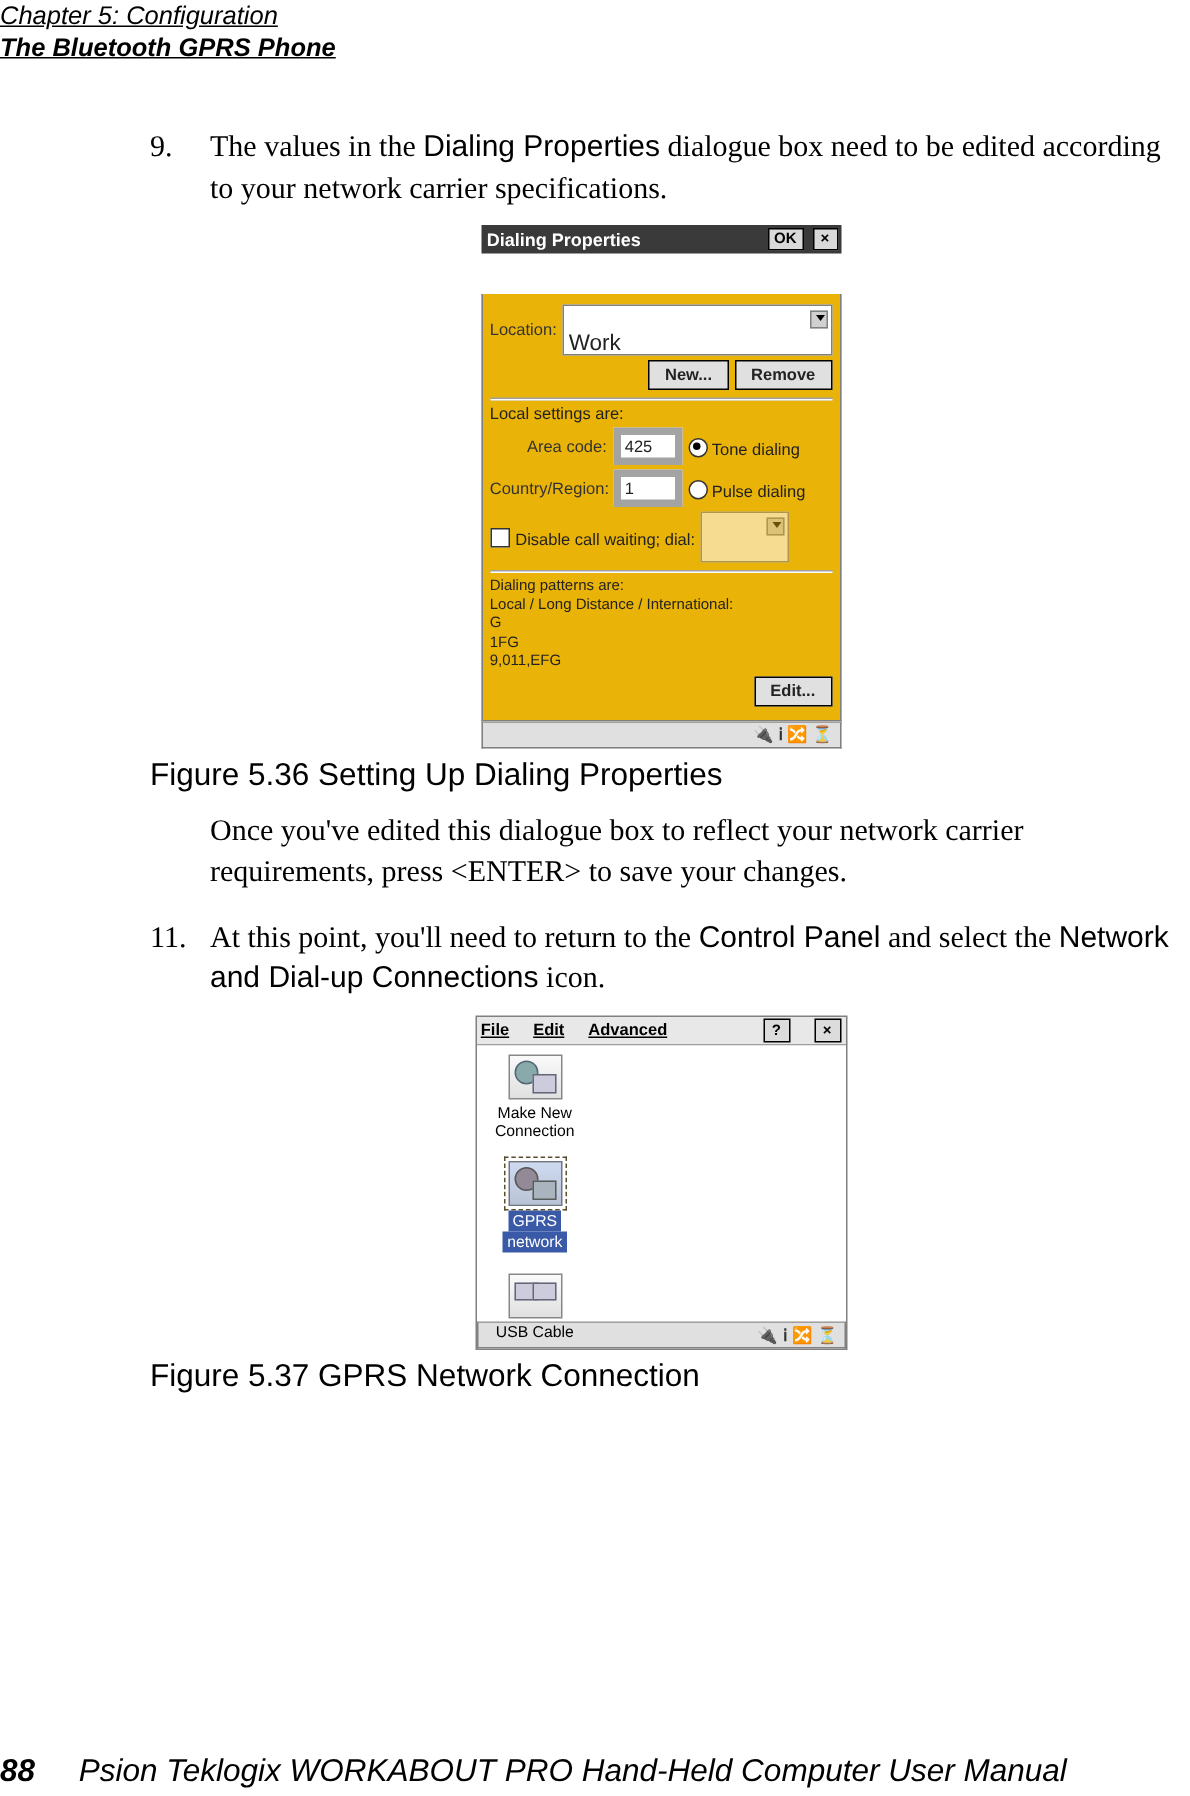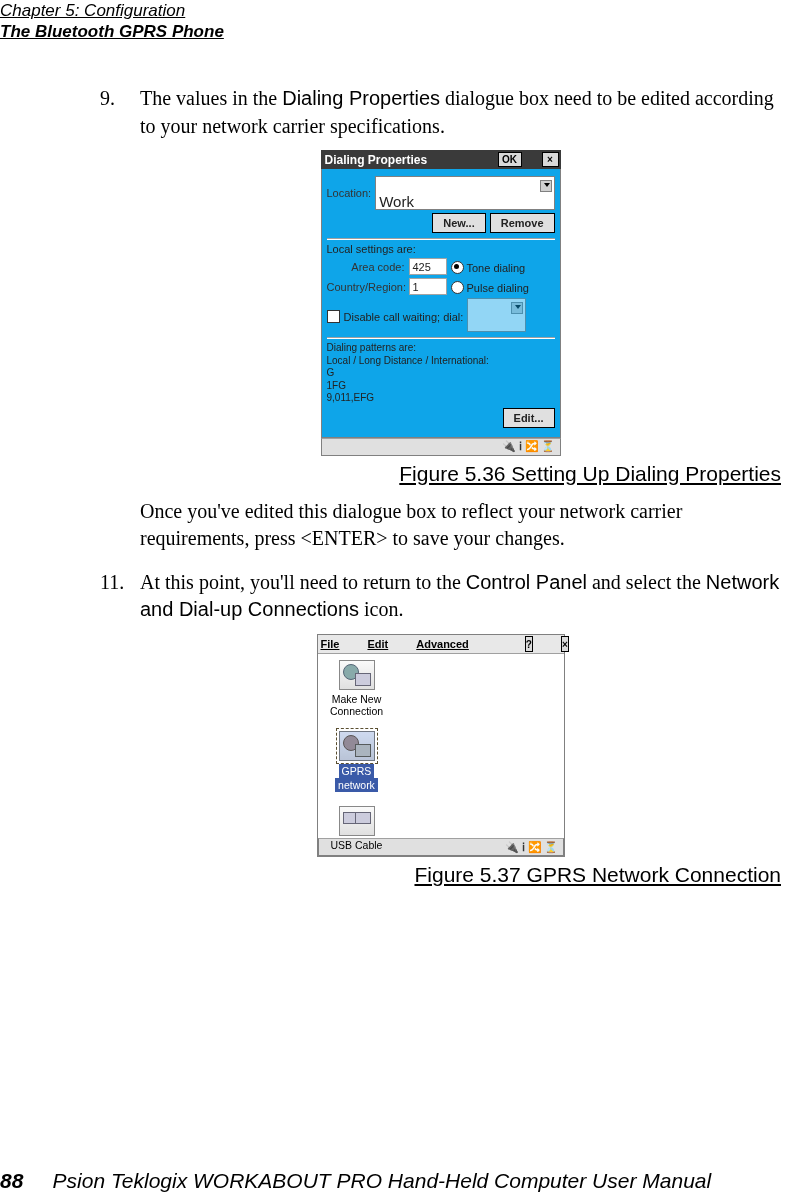--- a/index.html
+++ b/index.html
@@ -50,23 +50,22 @@
   .step .body { flex: 1; }
   .cond { font-family: "Arial Narrow", Arial, Helvetica, sans-serif; font-stretch: condensed; }
   .fig-wrap {
     text-align: center;
     margin: 10px 0 6px 0;
   }
   .figcap {
     font-family: "Arial Narrow", Arial, Helvetica, sans-serif;
     font-stretch: condensed;
     font-size: 21px;
-    text-align: right;
+    text-align: left;
     margin: 6px 0 12px 0;
-    text-decoration: underline;
   }
   .para-after {
     font-size: 20px;
     line-height: 1.38;
     margin: 0 0 16px 40px;
   }
   .footer {
     position: absolute;
     bottom: 4px;
     left: 0;
@@ -97,32 +96,33 @@
   }
   .win536 .titlebar .ttl { flex: 1; }
   .okbtn, .xbtn {
     display: inline-flex;
     align-items: center;
     justify-content: center;
     background: #d9d9d9;
     color: #000;
     border: 1px solid #000;
     height: 15px;
-    margin-left: 20px;
+    margin-left: 6px;
     font-size: 10px;
     font-weight: bold;
     box-sizing: border-box;
   }
   .okbtn { width: 24px; }
   .xbtn { width: 17px; }
   .win536 .clientarea {
     border: 1px solid #808080;
     border-top: none;
-    background: #0ea5e9;
+    background: #eab308;
     padding: 4px 5px 6px 5px;
+    margin-top: 27px;
   }
   .row { display: flex; align-items: center; margin: 3px 0; gap: 4px; }
   .lbl { color: #333; }
   .selbox {
     border: 1px solid #808080;
     background: #fff;
     height: 16px;
     display: inline-flex;
     align-items: flex-start;
     padding: 16px 16px 0 3px;
@@ -157,21 +157,21 @@
     font-weight: bold;
     padding: 0 10px;
   }
   .sep {
     height: 1px;
     background: #a0a0a0;
     border-bottom: 1px solid #fff;
     margin: 5px 0 3px 0;
   }
   .txtin {
-    border: 1px solid #a3a3a3;
+    border: 5px solid #a3a3a3;
     background: #fff;
     height: 15px;
     display: inline-flex;
     align-items: center;
     padding: 0 3px;
     font-size: 11px;
   }
   .radio {
     width: 11px; height: 11px; border-radius: 50%;
     border: 1px solid #333; background: #fff;
@@ -218,21 +218,21 @@
     font-size: 11px;
     border: 1px solid #808080;
   }
   .win537 .menubar {
     height: 18px;
     background: #e8e8e8;
     border-bottom: 1px solid #a0a0a0;
     display: flex;
     align-items: center;
     padding: 0 3px;
-    gap: 28px;
+    gap: 16px;
     font-weight: bold;
     font-size: 11px;
   }
   .win537 .menubar .spacer { flex: 1; }
   .qbtn { border: 1px solid #000; background: #dcdcdc; width: 16px; height: 14px; display: inline-flex; align-items: center; justify-content: center; font-size: 10px; font-weight: bold; }
   .win537 .desktop {
     background: #fff;
     height: 172px;
     padding: 6px;
     display: flex;

